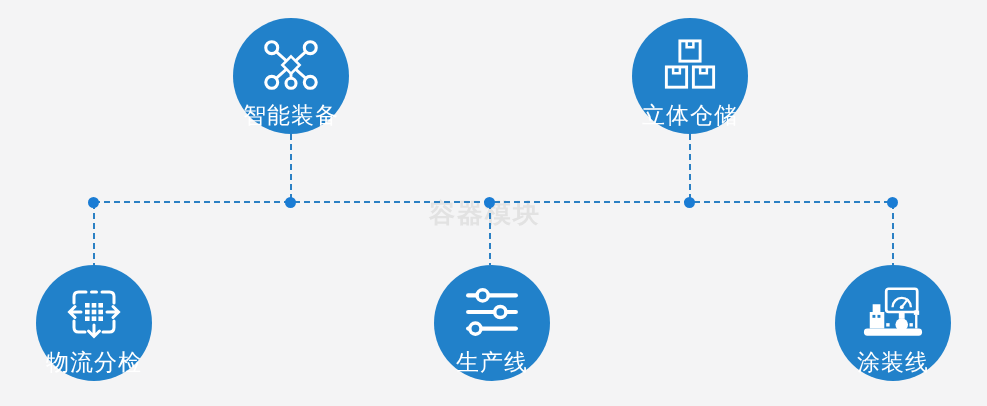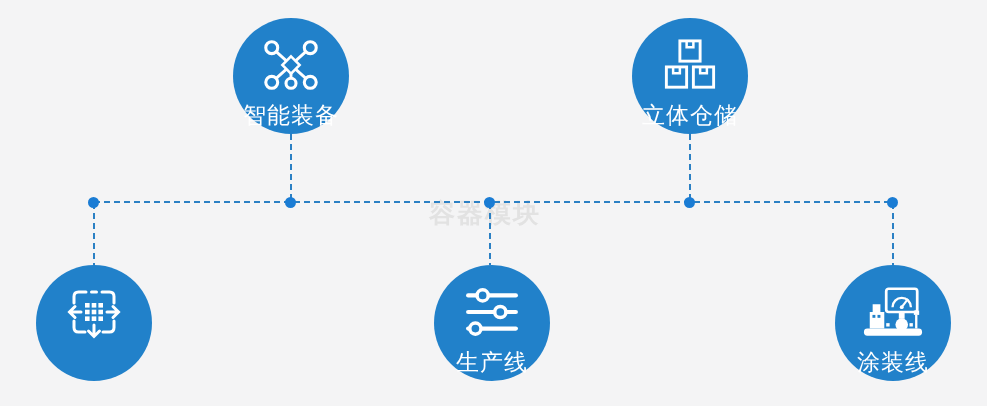--- a/index.html
+++ b/index.html
@@ -125,20 +125,21 @@
             <rect x="32.4" y="19" width="4.6" height="4.6"></rect>
           <rect x="19" y="25.7" width="4.6" height="4.6"></rect>
             <rect x="25.7" y="25.7" width="4.6" height="4.6"></rect>
             <rect x="32.4" y="25.7" width="4.6" height="4.6"></rect>
           <rect x="19" y="32.4" width="4.6" height="4.6"></rect>
             <rect x="25.7" y="32.4" width="4.6" height="4.6"></rect>
             <rect x="32.4" y="32.4" width="4.6" height="4.6"></rect>
         </g>
       </svg>
     </span>
+    <span class="node-label">物流分检</span>
   </div>
 
   <div class="node" style="left:835px;top:265px;">
     <span class="node-icon">
       <svg width="62" height="54" viewBox="0 0 64 54">
         <rect class="stroke" stroke-width="2.8" x="25" y="3" width="32" height="24" rx="2.5"></rect>
         <path class="stroke" stroke-width="2.4" d="M31.5,22 A9.5,9.5 0 0 1 50.5,22"></path>
         <path class="stroke" stroke-width="2.2" d="M41,22 L47.5,13.5"></path>
         <circle class="fillw" cx="41" cy="22" r="2"></circle>
         <rect class="fillw" x="38" y="27" width="6" height="7"></rect>

